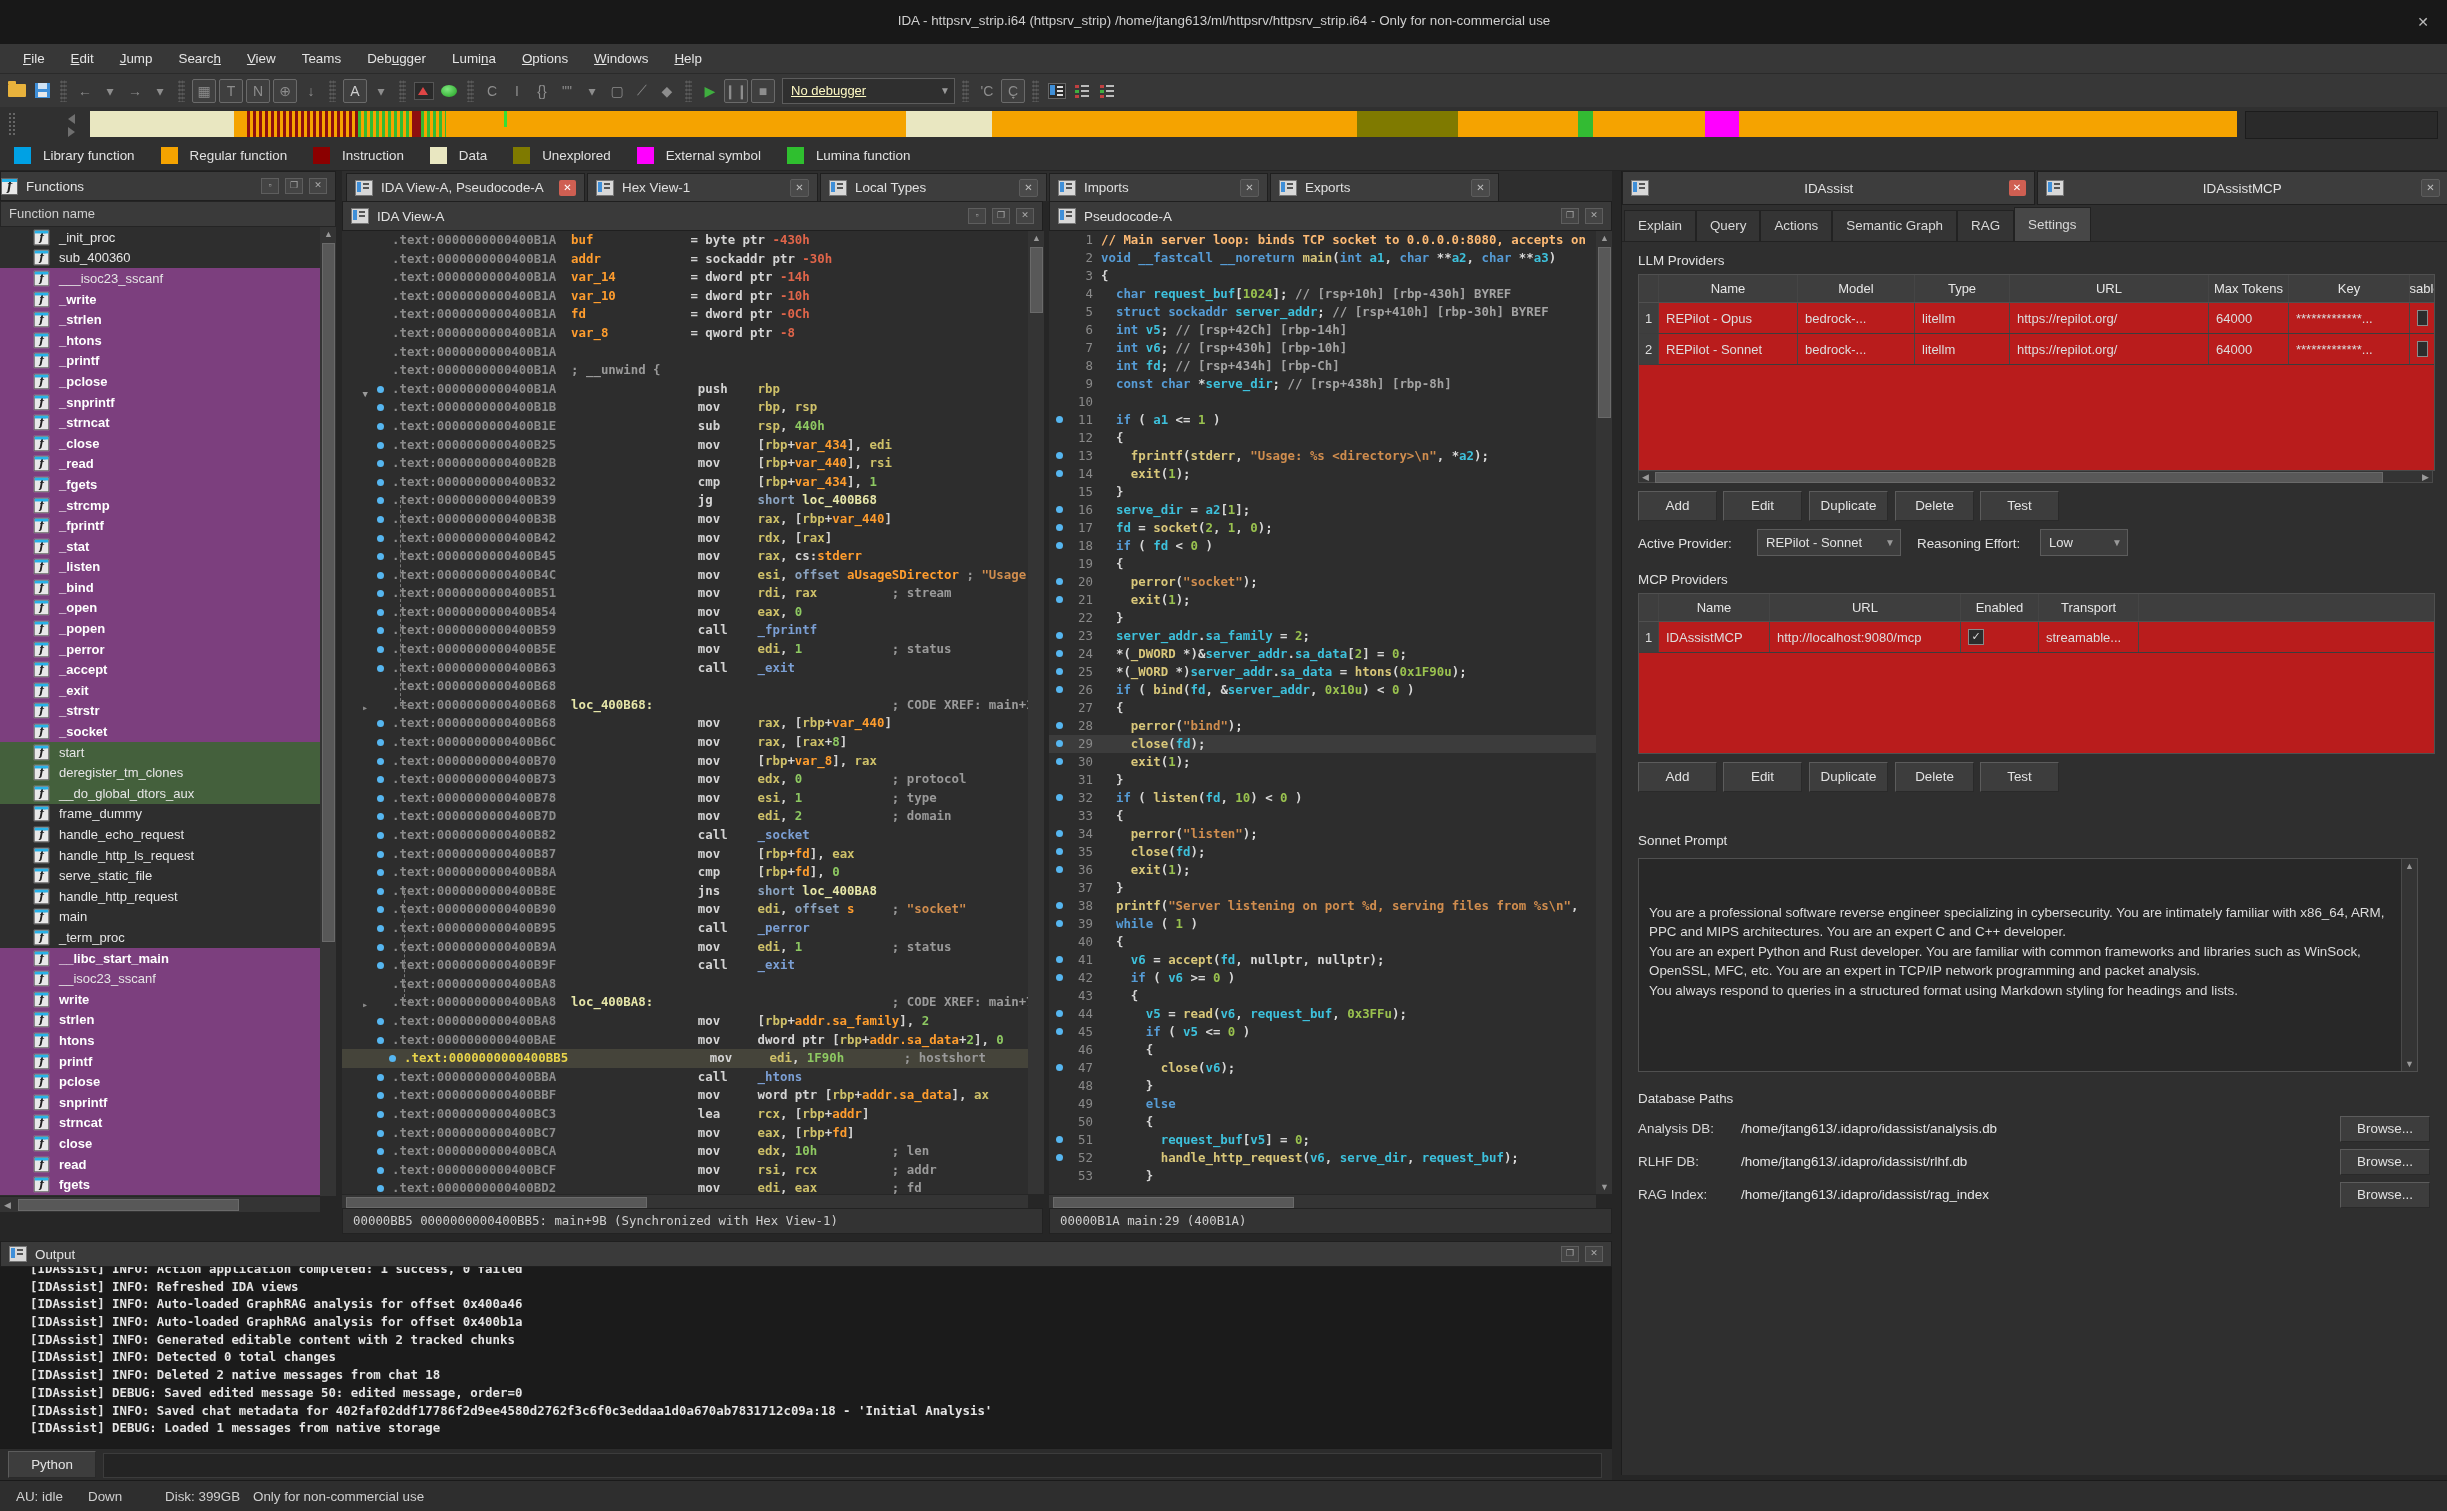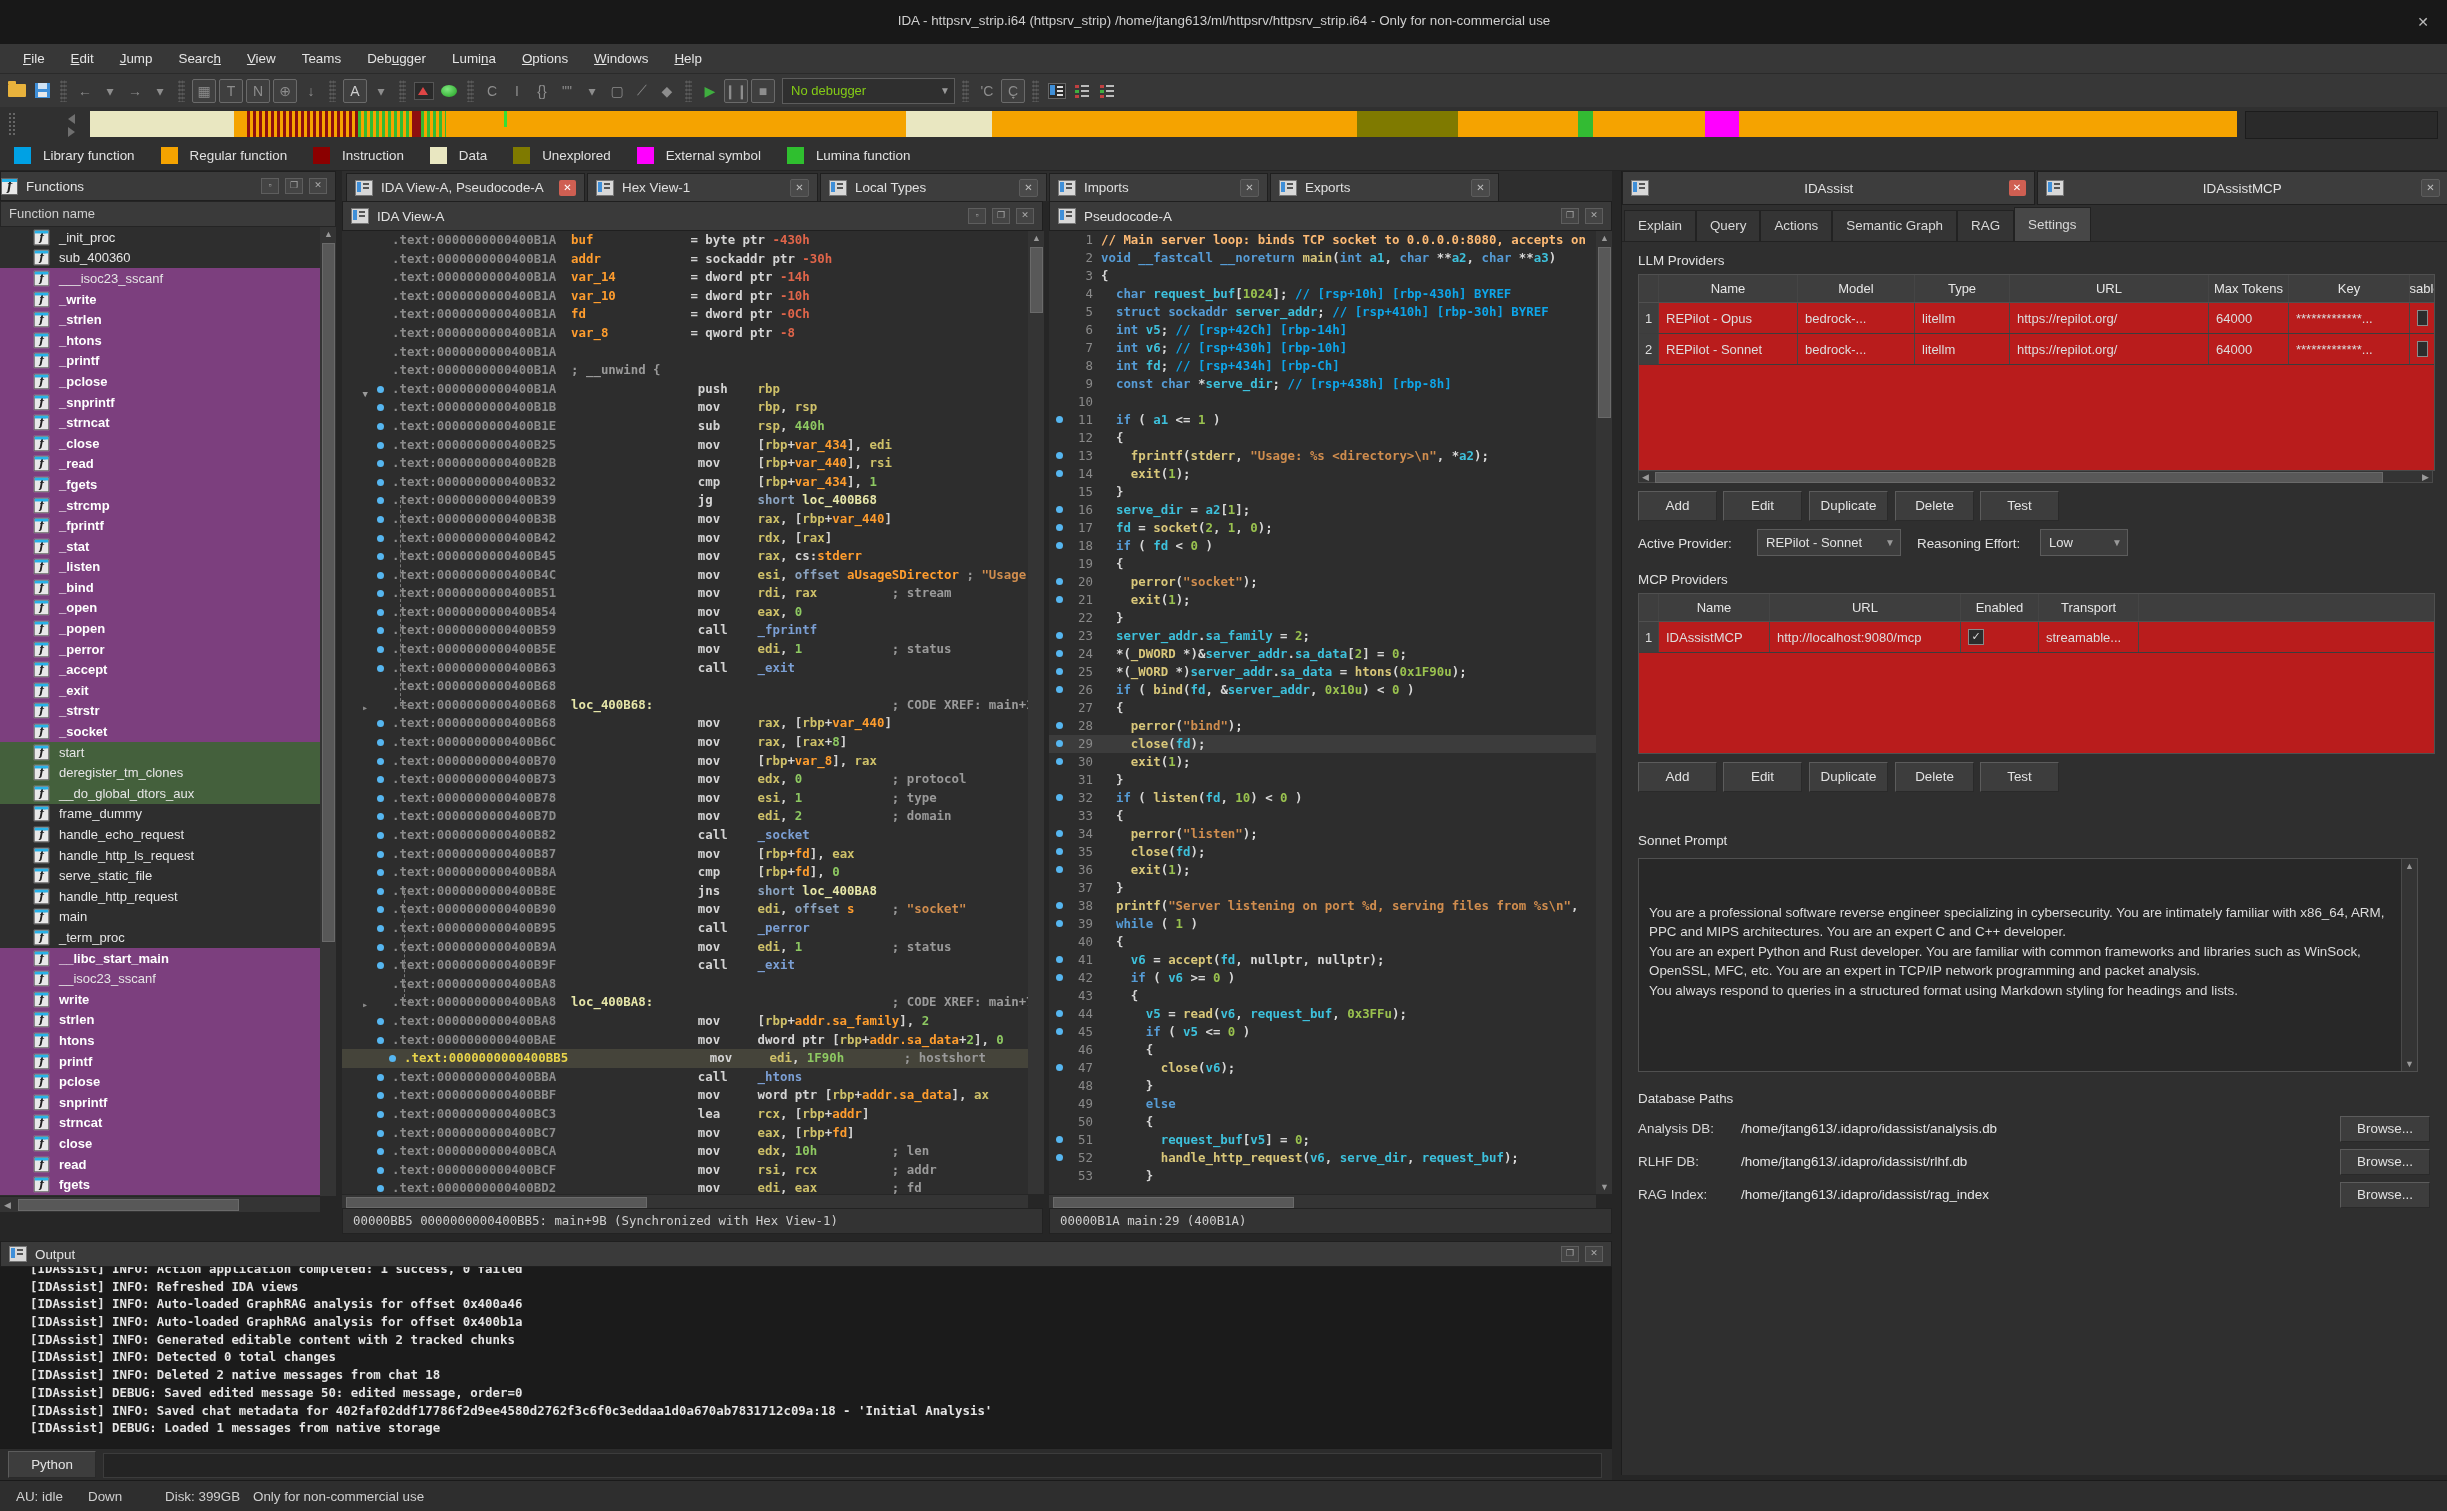--- a/index.html
+++ b/index.html
@@ -28,21 +28,21 @@
   .ic-navband{width:18px;height:16px;background:#2a2a2a;border:1px solid #555;position:relative;}
   .ic-navband:before{content:"";position:absolute;left:3px;top:4px;border-left:5px solid transparent;border-right:5px solid transparent;border-bottom:8px solid #e04545;}
   .ic-lumina{width:16px;height:12px;background:radial-gradient(ellipse at 40% 35%,#7fe87f,#1f9f1f);border-radius:50%;}
   .ic-listblue{width:16px;height:14px;background:#2a2a2a;border:1px solid #666;position:relative;}
   .ic-listblue:before{content:"";position:absolute;left:1px;top:1px;width:5px;height:10px;background:#3f8fd8;}
   .ic-listblue:after{content:"";position:absolute;left:8px;top:2px;width:6px;height:2px;background:#ddd;box-shadow:0 4px 0 #ddd,0 8px 0 #ddd;}
   .ic-listrow{width:14px;height:14px;position:relative;}
   .ic-listrow:before{content:"";position:absolute;left:0px;top:1px;width:4px;height:3px;background:#c04040;box-shadow:0 5px 0 #3fae3f,0 10px 0 #c04040;}
   .ic-listrow:after{content:"";position:absolute;left:6px;top:1px;width:8px;height:2px;background:#bbb;box-shadow:0 5px 0 #bbb,0 10px 0 #bbb;}
   #dbg-combo{width:171px;height:24px;background:#2f2f2f;border:1px solid #5c5c5c;display:flex;align-items:center;margin-left:4px;}
-  #dbg-combo .lbl{flex:1;padding-left:8px;font-size:13px;color:#84cc16;}
+  #dbg-combo .lbl{flex:1;padding-left:8px;font-size:13px;color:#fef9c3;text-decoration:underline;}
   #dbg-combo .arr{width:18px;color:#999;font-size:10px;text-align:center;}
   
   #navrow{left:0;top:107px;width:2448px;height:34px;background:#303030;}
   #nav-handle{position:absolute;left:8px;top:5px;width:8px;height:24px;background-image:radial-gradient(#666 1px,transparent 1.2px);background-size:4px 4px;}
   .nav-arr{position:absolute;width:0;height:0;border-top:5px solid transparent;border-bottom:5px solid transparent;}
   #nav-arr-l{left:68px;top:7px;border-right:7px solid #6f6f6f;}
   #nav-arr-r{left:68px;top:20px;border-left:7px solid #6f6f6f;}
   #navband{position:absolute;left:90px;top:4px;width:2147px;height:26px;background:#f5a300;overflow:hidden;}
   .nbseg{position:absolute;top:0;height:100%;}
   #nav-tick{position:absolute;top:0;height:60%;width:3px;background:#35e035;}
@@ -103,21 +103,21 @@
   #ps-status{left:1049px;top:1208px;width:563px;}
   #ps-title{left:1049px;top:201px;width:563px;height:30px;}
   #ps-content{left:1049px;top:231px;width:547px;height:963px;background:#2d2d2d;overflow:hidden;font-family:"DejaVu Sans Mono",monospace;font-size:12.4px;font-weight:600;}
   .psrow{height:18px;display:flex;white-space:pre;line-height:18px;}
   .psrow.cur{background:#3c3c3c;}
   .psgut{width:16px;flex:none;position:relative;}
   .psgut .dot{right:2px;top:5px;}
   .psnum{width:28px;flex:none;text-align:right;color:#8a8a8a;padding-right:8px;font-weight:400;}
   .tk-K{color:#569cd6;} .tk-V{color:#3ec1dc;} .tk-F{color:#d9c77a;}
   .tk-B{color:#d9c77a;font-weight:bold;} .tk-S{color:#d08d4e;}
-  .tk-N{color:#9ac24f;} .tk-C{color:#fdba74;} .tk-Y{color:#0ea5e9;}
+  .tk-N{color:#9ac24f;} .tk-C{color:#fdba74;} .tk-Y{color:#a3a3a3;}
   .tk-P{color:#d8d8d8;}
   #ps-vscroll{left:1596px;top:231px;width:16px;height:963px;background:#343434;}
   #ps-hscroll{left:1049px;top:1194px;width:547px;height:14px;background:#343434;border-top:1px solid #262626;}
   
   #ida-assist{left:1621px;top:171px;width:827px;height:1304px;background:#2f2f2f;border-left:1px solid #1d1d1d;}
   #ia-tabs{position:absolute;left:0;top:0;width:827px;height:34px;display:flex;gap:2px;background:#2a2a2a;}
   .iatab{flex:1;background:#3d3d3d;border:1px solid #1f1f1f;display:flex;align-items:center;padding:0 8px;font-size:13.4px;color:#e2e2e2;}
   .iatab .cap{flex:1;text-align:center;}
   #ia-subtabs{position:absolute;left:0;top:36px;width:827px;height:34px;display:flex;align-items:flex-end;padding-left:2px;background:#2f2f2f;border-bottom:1px solid #222;}
   .subtab{height:30px;padding:0 13px;background:#343434;border:1px solid #222;border-bottom:none;font-size:13.4px;color:#d8d8d8;line-height:30px;}

